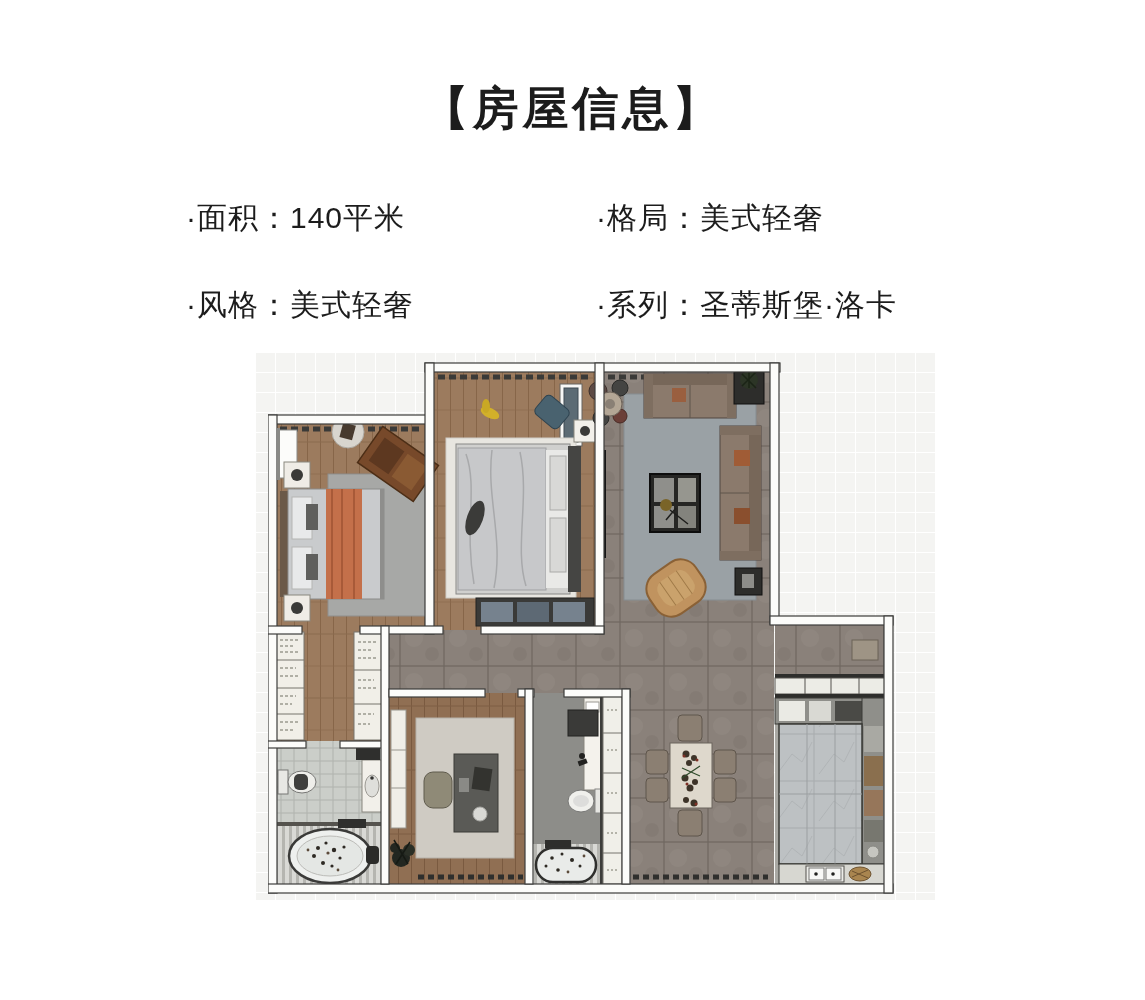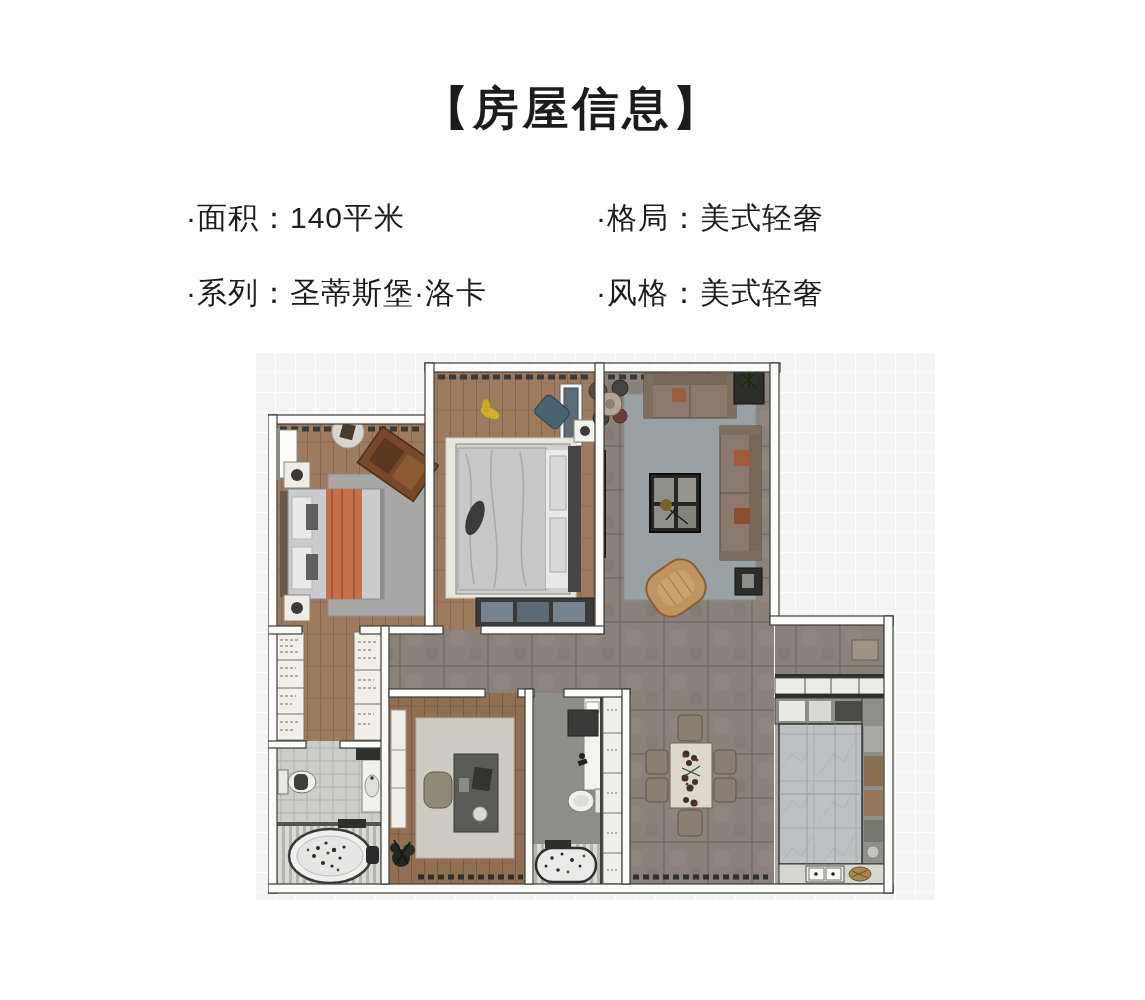--- a/index.html
+++ b/index.html
@@ -9,21 +9,21 @@
     color:var(--text,#1c1c1c);
     font-family:"Liberation Sans","DejaVu Sans",sans-serif;
   }
   .title{
     margin:78px 0 4px 0;text-align:center;
     font-size:46px;font-weight:700;letter-spacing:4px;
   }
   .info-grid{
     margin-top:58px;padding-left:186px;
     display:grid;grid-template-columns:410px max-content;
-    row-gap:34px;font-size:30px;letter-spacing:1px;
+    row-gap:46px;font-size:30px;letter-spacing:1px;
   }
   .info-item{white-space:nowrap}
   .plan-backdrop{
     position:absolute;left:255px;top:352px;width:680px;height:548px;
     background-color:var(--backdrop,#f4f4f2);
     background-image:linear-gradient(#ffffff 1px,transparent 1px),
                      linear-gradient(90deg,#ffffff 1px,transparent 1px);
     background-size:20px 20px;
   }
   .plan-svg{position:absolute;left:13px;top:6px}
@@ -31,22 +31,22 @@
 </head>
 <body>
 
 <div class="page">
 
   <h1 class="title">【房屋信息】</h1>
 
   <div class="info-grid">
     <div class="info-item">·面积：140平米</div>
     <div class="info-item">·格局：美式轻奢</div>
+    <div class="info-item">·风格：美式轻奢</div>
     <div class="info-item">·系列：圣蒂斯堡·洛卡</div>
-    <div class="info-item">·风格：美式轻奢</div>
   </div>
 
   <div class="plan-backdrop">
   <svg class="plan-svg" width="630" height="541" viewBox="0 0 630 541">
     <defs>
       <pattern id="woodA" width="13" height="64" patternUnits="userSpaceOnUse">
         <rect width="13" height="64" fill="#9c7b5e"></rect>
         <line x1="0.5" y1="0" x2="0.5" y2="64" stroke="#876649" stroke-width="1"></line>
         <line x1="0" y1="20" x2="13" y2="20" stroke="#8a6a4e" stroke-width="1"></line>
         <line x1="0" y1="52" x2="13" y2="52" stroke="#8a6a4e" stroke-width="0.7"></line>

